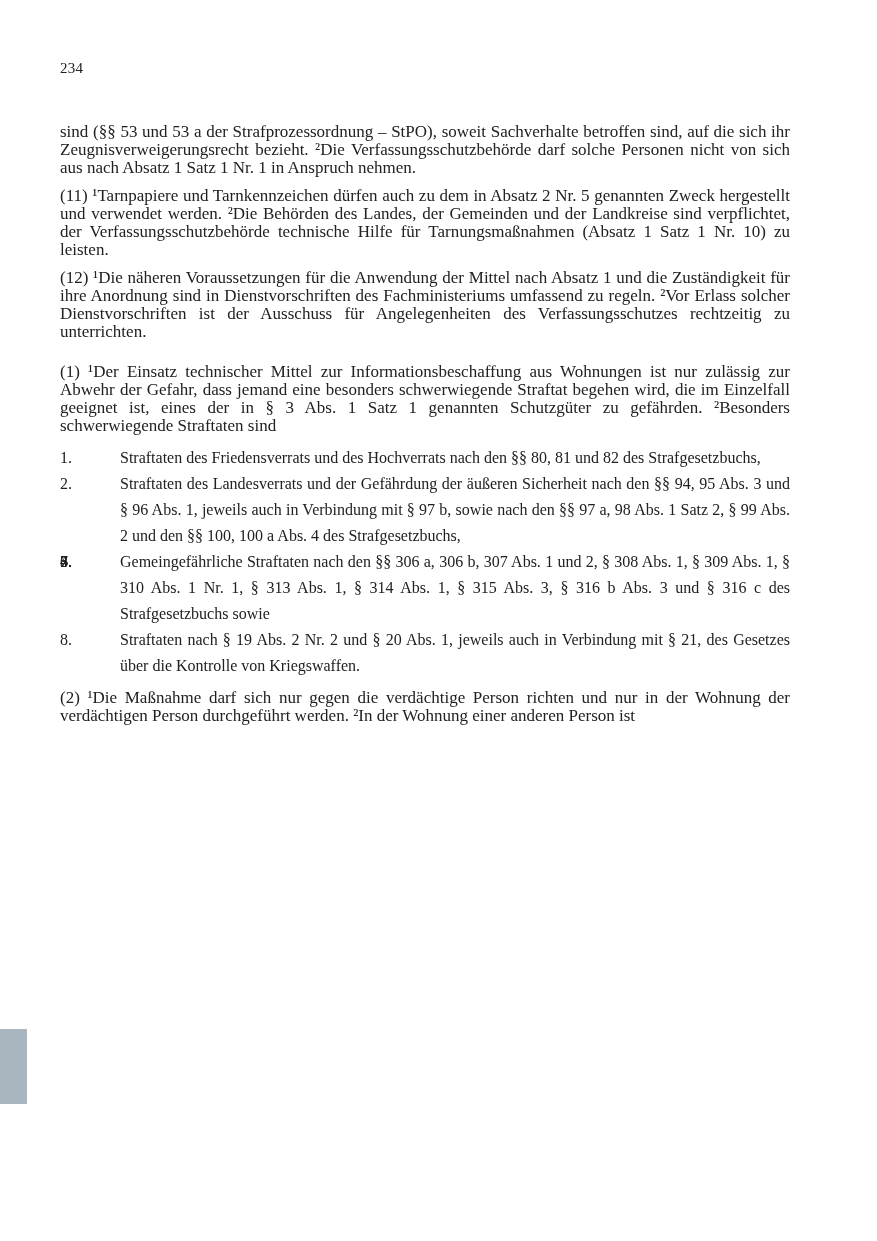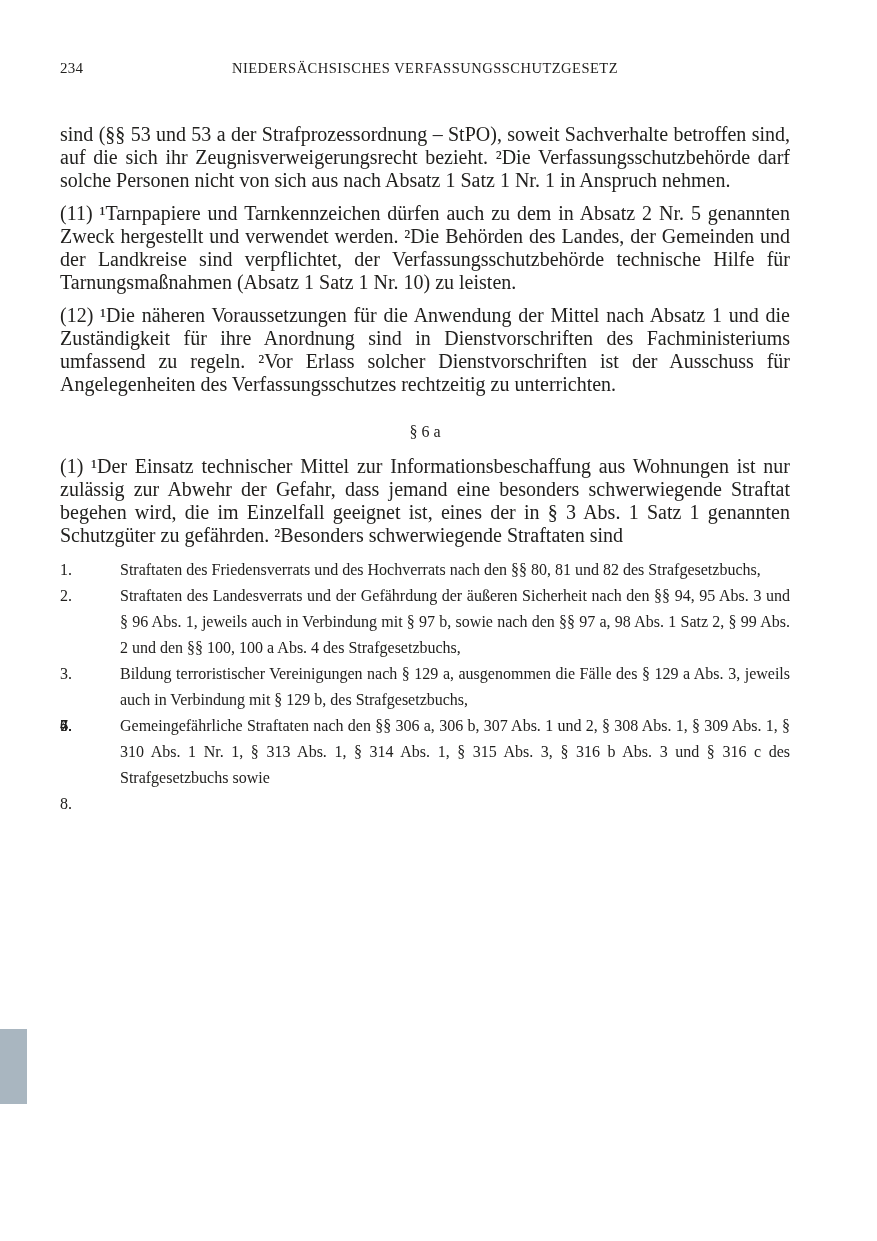--- a/index.html
+++ b/index.html
@@ -29,22 +29,22 @@
     font-size: 15px;
     letter-spacing: 0.3px;
   }
   .running-title {
     display: block;
     text-align: center;
     font-size: 14.5px;
     letter-spacing: 0.5px;
   }
   .content p {
-    font-size: 20px;
-    line-height: 23px;
+    font-size: 17px;
+    line-height: 18px;
     text-align: justify;
     margin-bottom: 10px;
   }
   .section-heading {
     margin-top: 22px;
     margin-bottom: 10px;
     text-align: center;
     font-size: 16px;
     line-height: 27px;
   }
@@ -73,62 +73,61 @@
   }
 </style>
 </head>
 <body>
 
 <div class="page">
   <div class="content-wrap">
 
     <header class="page-header">
       <span class="page-num">234</span>
-      <span class="running-title">NIEDERSÄCHSISCHES VERFASSUNGSSCHUTZGESETZ</span>
     </header>
 
     <main class="content">
       <p>sind (§§ 53 und 53 a der Strafprozessordnung – StPO), soweit Sachverhalte betroffen sind, auf die sich ihr Zeugnisverweigerungsrecht bezieht. ²Die Verfassungsschutzbehörde darf solche Personen nicht von sich aus nach Absatz 1 Satz 1 Nr. 1 in Anspruch nehmen.</p>
       <p>(11) ¹Tarnpapiere und Tarnkennzeichen dürfen auch zu dem in Absatz 2 Nr. 5 genannten Zweck hergestellt und verwendet werden. ²Die Behörden des Landes, der Gemeinden und der Landkreise sind verpflichtet, der Verfassungsschutzbehörde technische Hilfe für Tarnungsmaßnahmen (Absatz 1 Satz 1 Nr. 10) zu leisten.</p>
       <p>(12) ¹Die näheren Voraussetzungen für die Anwendung der Mittel nach Absatz 1 und die Zuständigkeit für ihre Anordnung sind in Dienstvorschriften des Fachministeriums umfassend zu regeln. ²Vor Erlass solcher Dienstvorschriften ist der Ausschuss für Angelegenheiten des Verfassungsschutzes rechtzeitig zu unterrichten.</p>
 
       <div class="section-heading">
-        <div>§ 6 a</div>
       </div>
 
       <p>(1) ¹Der Einsatz technischer Mittel zur Informationsbeschaffung aus Wohnungen ist nur zulässig zur Abwehr der Gefahr, dass jemand eine besonders schwerwiegende Straftat begehen wird, die im Einzelfall geeignet ist, eines der in § 3 Abs. 1 Satz 1 genannten Schutzgüter zu gefährden. ²Besonders schwerwiegende Straftaten sind</p>
 
       <ol class="offense-list">
         <li class="offense-item">
           <span class="offense-num">1.</span>
           <span class="offense-text">Straftaten des Friedensverrats und des Hochverrats nach den §§ 80, 81 und 82 des Strafgesetzbuchs,</span>
         </li>
         <li class="offense-item">
           <span class="offense-num">2.</span>
           <span class="offense-text">Straftaten des Landesverrats und der Gefährdung der äußeren Sicherheit nach den §§ 94, 95 Abs. 3 und § 96 Abs. 1, jeweils auch in Verbindung mit § 97 b, sowie nach den §§ 97 a, 98 Abs. 1 Satz 2, § 99 Abs. 2 und den §§ 100, 100 a Abs. 4 des Strafgesetzbuchs,</span>
         </li>
         <li class="offense-item">
           <span class="offense-num">3.</span>
-          <span class="offense-text">Bildung terroristischer Vereinigungen nach § 129 a, ausgenommen die Fälle des § 129 a Abs. 3, jeweils auch in Verbindung mit § 129 b, des Strafgesetzbuchs,</span>
         </li>
         <li class="offense-item">
           <span class="offense-num">4.</span>
         </li>
         <li class="offense-item">
           <span class="offense-num">5.</span>
         </li>
         <li class="offense-item">
           <span class="offense-num">6.</span>
         </li>
         <li class="offense-item">
           <span class="offense-num">7.</span>
           <span class="offense-text">Gemeingefährliche Straftaten nach den §§ 306 a, 306 b, 307 Abs. 1 und 2, § 308 Abs. 1, § 309 Abs. 1, § 310 Abs. 1 Nr. 1, § 313 Abs. 1, § 314 Abs. 1, § 315 Abs. 3, § 316 b Abs. 3 und § 316 c des Strafgesetzbuchs sowie</span>
         </li>
         <li class="offense-item">
           <span class="offense-num">8.</span>
+          <span class="offense-text">Straftaten nach § 19 Abs. 2 Nr. 2 und § 20 Abs. 1, jeweils auch in Verbindung mit § 21, des Gesetzes über die Kontrolle von Kriegswaffen.</span>
         </li>
       </ol>
 
+      <p>(2) ¹Die Maßnahme darf sich nur gegen die verdächtige Person richten und nur in der Wohnung der verdächtigen Person durchgeführt werden. ²In der Wohnung einer anderen Person ist</p>
     </main>
   </div>
 
   <div class="edge-tab" style="background: rgb(169, 182, 192);"></div>
 </div>
 
 </body></html>

